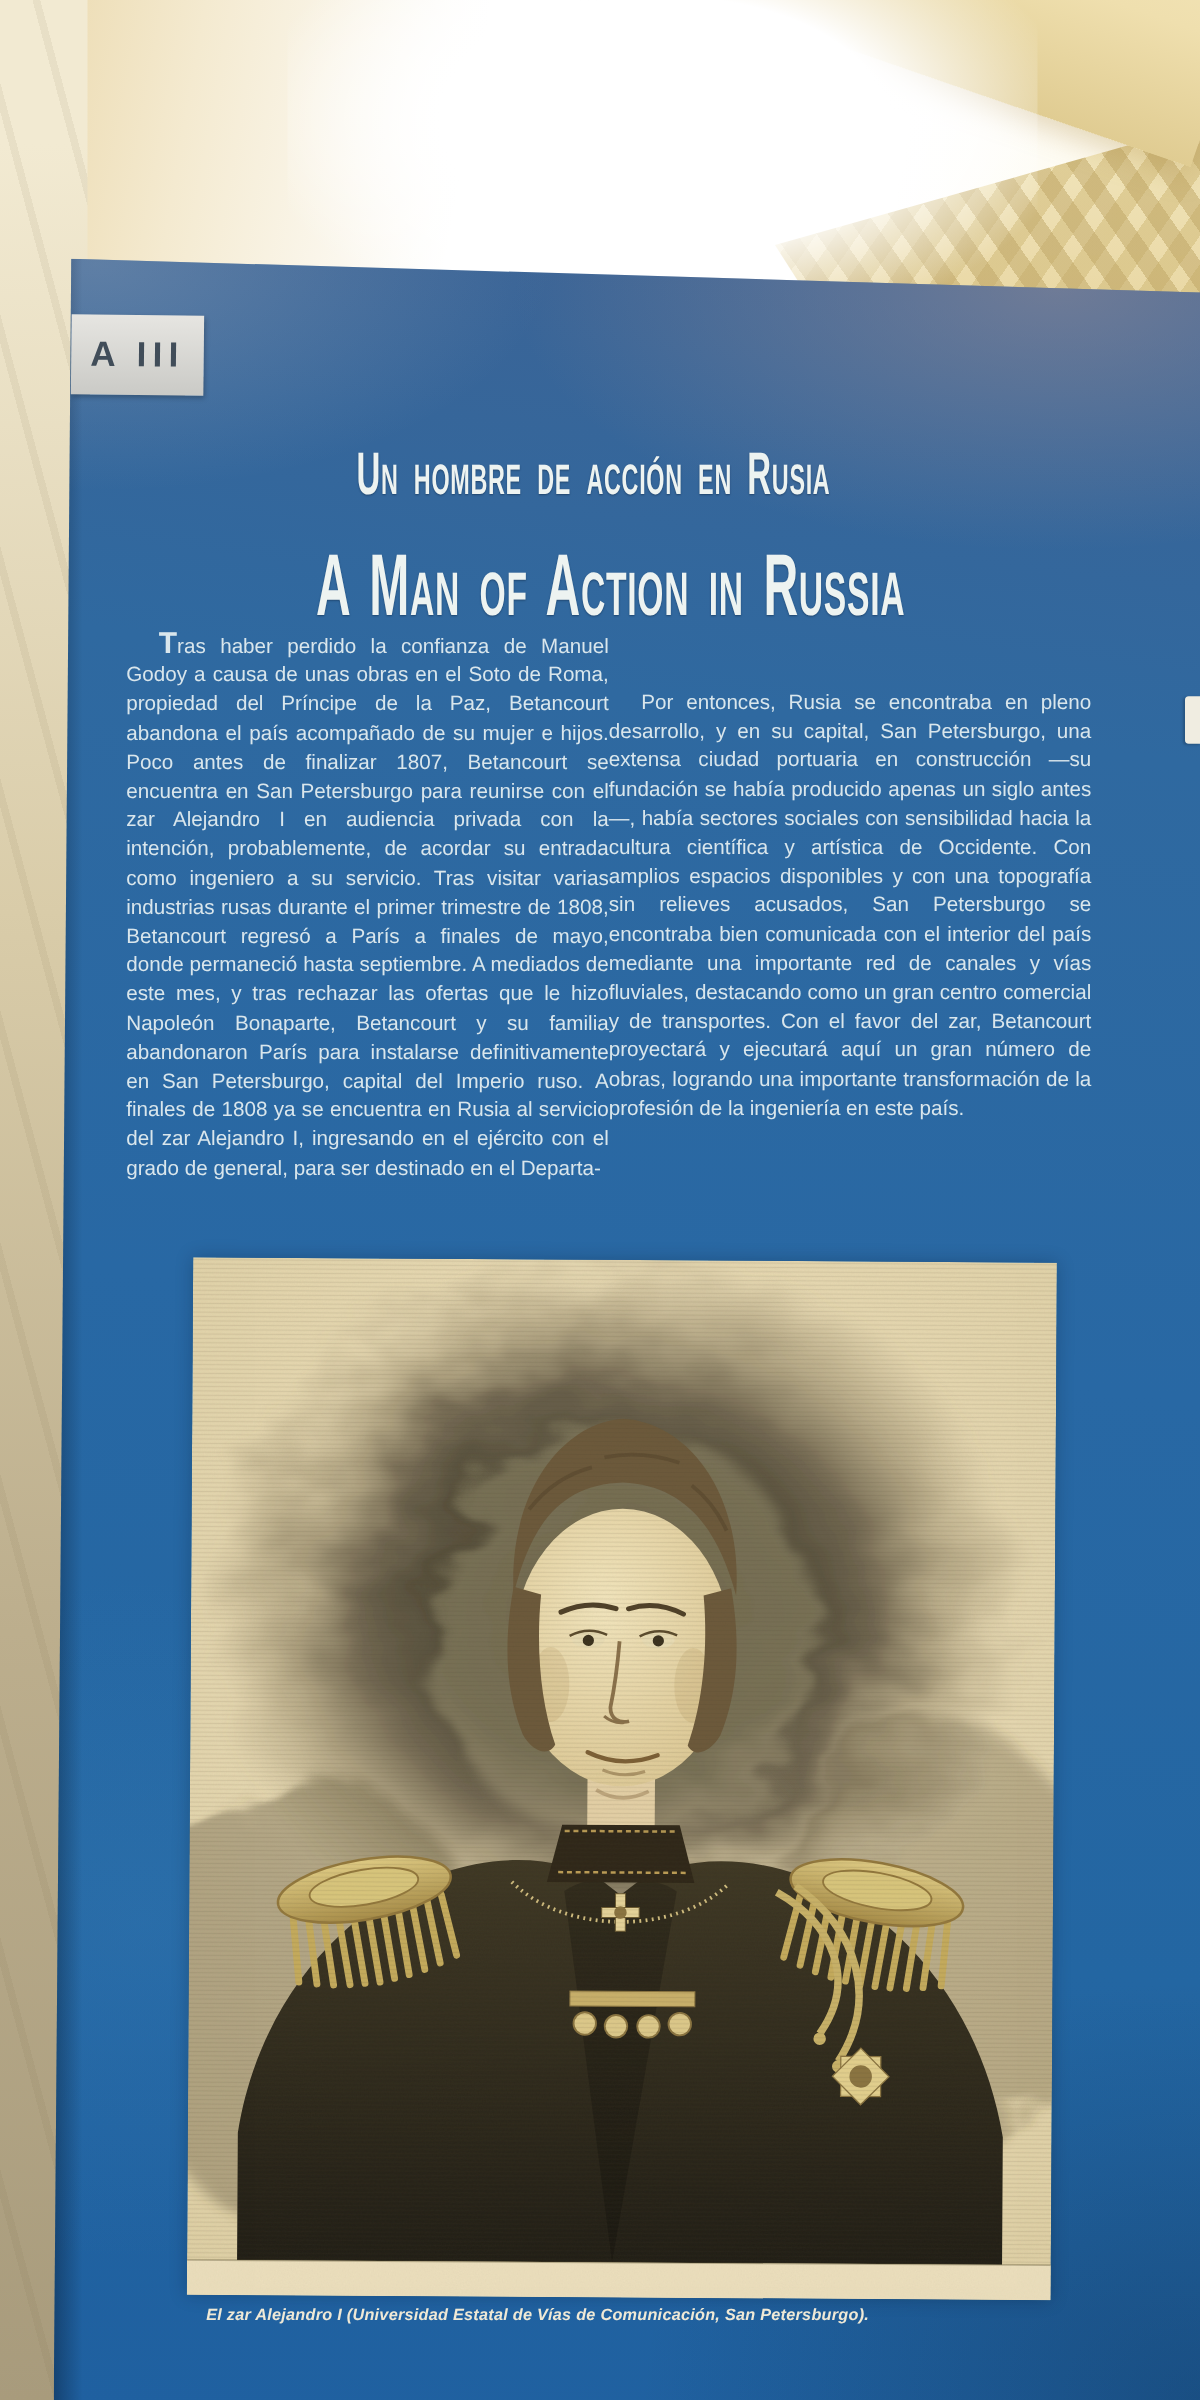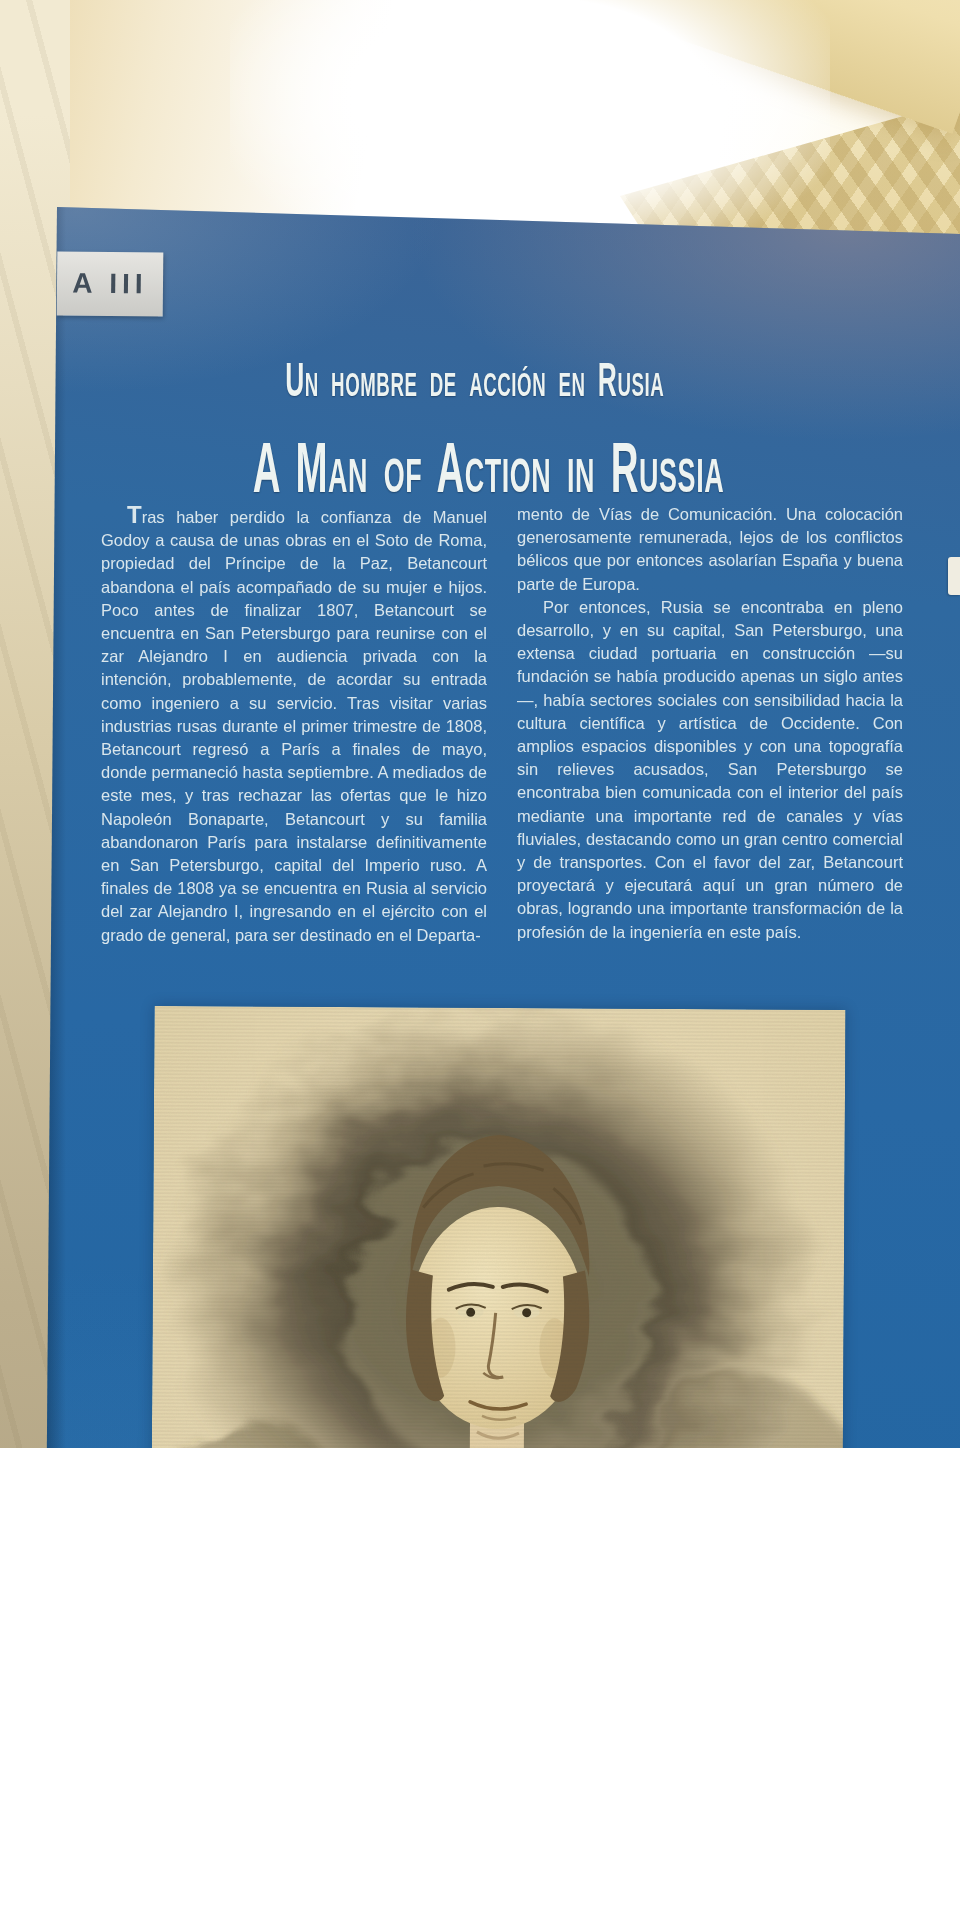--- a/index.html
+++ b/index.html
@@ -1,16 +1,16 @@
 <!DOCTYPE html>
 <html><head>
 <meta charset="utf-8">
 <style>
   html,body{margin:0;padding:0;background:#ffffff;}
-  .photo{position:relative;width:960px;height:1448px;overflow:hidden;
+  .photo{position:relative;width:960px;height:1920px;overflow:hidden;
          font-family:"Liberation Sans",sans-serif;background:#15803d;}
 
   
   .bg-top{position:absolute;left:0;top:0;width:960px;height:420px;
     background:linear-gradient(100deg,#ead7a9 0%,#f4ead0 16%,#ffffff 38%,#ffffff 72%,#fdf7e2 100%);}
   .glare{position:absolute;left:230px;top:-40px;width:600px;height:300px;
     background:radial-gradient(ellipse at 50% 45%,#ffffff 42%,rgba(255,255,255,0) 78%);}
   .coffer{position:absolute;right:0;top:100px;width:340px;height:160px;opacity:.95;
     background:
       repeating-linear-gradient(55deg,rgba(187,161,94,0) 0 13px,rgba(187,161,94,.5) 13px 28px),
@@ -44,22 +44,22 @@
   .badge span{color:#414d59;font-weight:bold;font-size:28px;letter-spacing:5px;}
 
   .titles{position:absolute;left:60px;right:70px;top:0;text-align:center;color:#edf3f1;}
   .title-line{position:absolute;left:0;right:0;white-space:nowrap;}
   .title-line > span{display:inline-block;transform:scaleX(.55);transform-origin:center;
     font-variant:small-caps;font-weight:700;letter-spacing:1px;word-spacing:8px;
     text-shadow:0 1px 2px rgba(10,30,55,.45);}
   .title-es{top:352px;font-size:48px;}
   .title-en{top:428px;font-size:70px;}
 
-  .cols{position:absolute;left:101px;top:503px;width:802px;display:flex;gap:30px;
-    color:#d9e6ec;font-size:16.5px;line-height:23.2px;text-align:justify;}
+  .cols{position:absolute;left:101px;top:503px;width:802px;display:flex;
+    color:#d9e6ec;font-size:16.5px;line-height:23.2px;text-align:justify;align-items:center;}
   .col{width:386px;}
   .col p{margin:0;hyphens:none;}
   .p-indent{text-indent:26px;}
   .col-left p:first-child::first-letter{font-size:24px;font-weight:bold;}
 
   .portrait{position:absolute;left:152px;top:1008px;width:691px;height:830px;
     transform:rotate(.35deg);box-shadow:0 0 14px rgba(0,20,40,.25);}
   .portrait svg{display:block;}
 
   .caption{position:absolute;left:165px;top:1844px;width:620px;
@@ -95,21 +95,20 @@
       <div class="title-line title-en">
         <span>A Man of Action in Russia</span>
       </div>
     </div>
 
     <div class="cols">
       <div class="col col-left">
         <p class="p-indent">Tras haber perdido la confianza de Manuel Godoy a causa de unas obras en el Soto de Roma, propiedad del Príncipe de la Paz, Betancourt abandona el país acompañado de su mujer e hijos. Poco antes de finalizar 1807, Betancourt se encuentra en San Petersburgo para reunirse con el zar Alejandro I en audiencia privada con la intención, probablemente, de acordar su entrada como ingeniero a su servicio. Tras visitar varias industrias rusas durante el primer trimestre de 1808, Betancourt regresó a París a finales de mayo, donde permaneció hasta septiembre. A mediados de este mes, y tras rechazar las ofertas que le hizo Napoleón Bonaparte, Betancourt y su familia abandonaron París para instalarse definitivamente en San Petersburgo, capital del Imperio ruso. A finales de 1808 ya se encuentra en Rusia al servicio del zar Alejandro I, ingresando en el ejército con el grado de general, para ser destinado en el Departa-</p>
       </div>
       <div class="col col-right">
-        <p>mento de Vías de Comunicación. Una colocación generosamente remunerada, lejos de los conflictos bélicos que por entonces asolarían España y buena parte de Europa.</p>
         <p class="p-indent">Por entonces, Rusia se encontraba en pleno desarrollo, y en su capital, San Petersburgo, una extensa ciudad portuaria en construcción —su fundación se había producido apenas un siglo antes—, había sectores sociales con sensibilidad hacia la cultura científica y artística de Occidente. Con amplios espacios disponibles y con una topografía sin relieves acusados, San Petersburgo se encontraba bien comunicada con el interior del país mediante una importante red de canales y vías fluviales, destacando como un gran centro comercial y de transportes. Con el favor del zar, Betancourt proyectará y ejecutará aquí un gran número de obras, logrando una importante transformación de la profesión de la ingeniería en este país.</p>
       </div>
     </div>
 
     <div class="portrait">
       <svg width="691" height="830" viewBox="0 0 691 830" xmlns="http://www.w3.org/2000/svg">
         <defs>
           <radialGradient id="paper" cx="50%" cy="40%" r="75%">
             <stop offset="0%" stop-color="#efe2c1"></stop>
               <stop offset="100%" stop-color="#e0d1a6"></stop>
@@ -252,17 +251,18 @@
         </g>
 
         <rect x="0" y="802" width="691" height="28" fill="#ecdfbd"></rect>
         <path d="M0,802 H691" stroke="rgba(90,80,50,.35)" stroke-width="1.5"></path>
 
         <rect width="691" height="802" fill="url(#hatch)"></rect>
         <rect width="691" height="830" filter="url(#grain)" opacity=".55"></rect>
       </svg>
     </div>
 
+    <div class="caption">El zar Alejandro I (Universidad Estatal de Vías de Comunicación, San Petersburgo).</div>
 
     <div class="edge-sticker"></div>
   </div>
 
 </div>
 
 </body></html>

